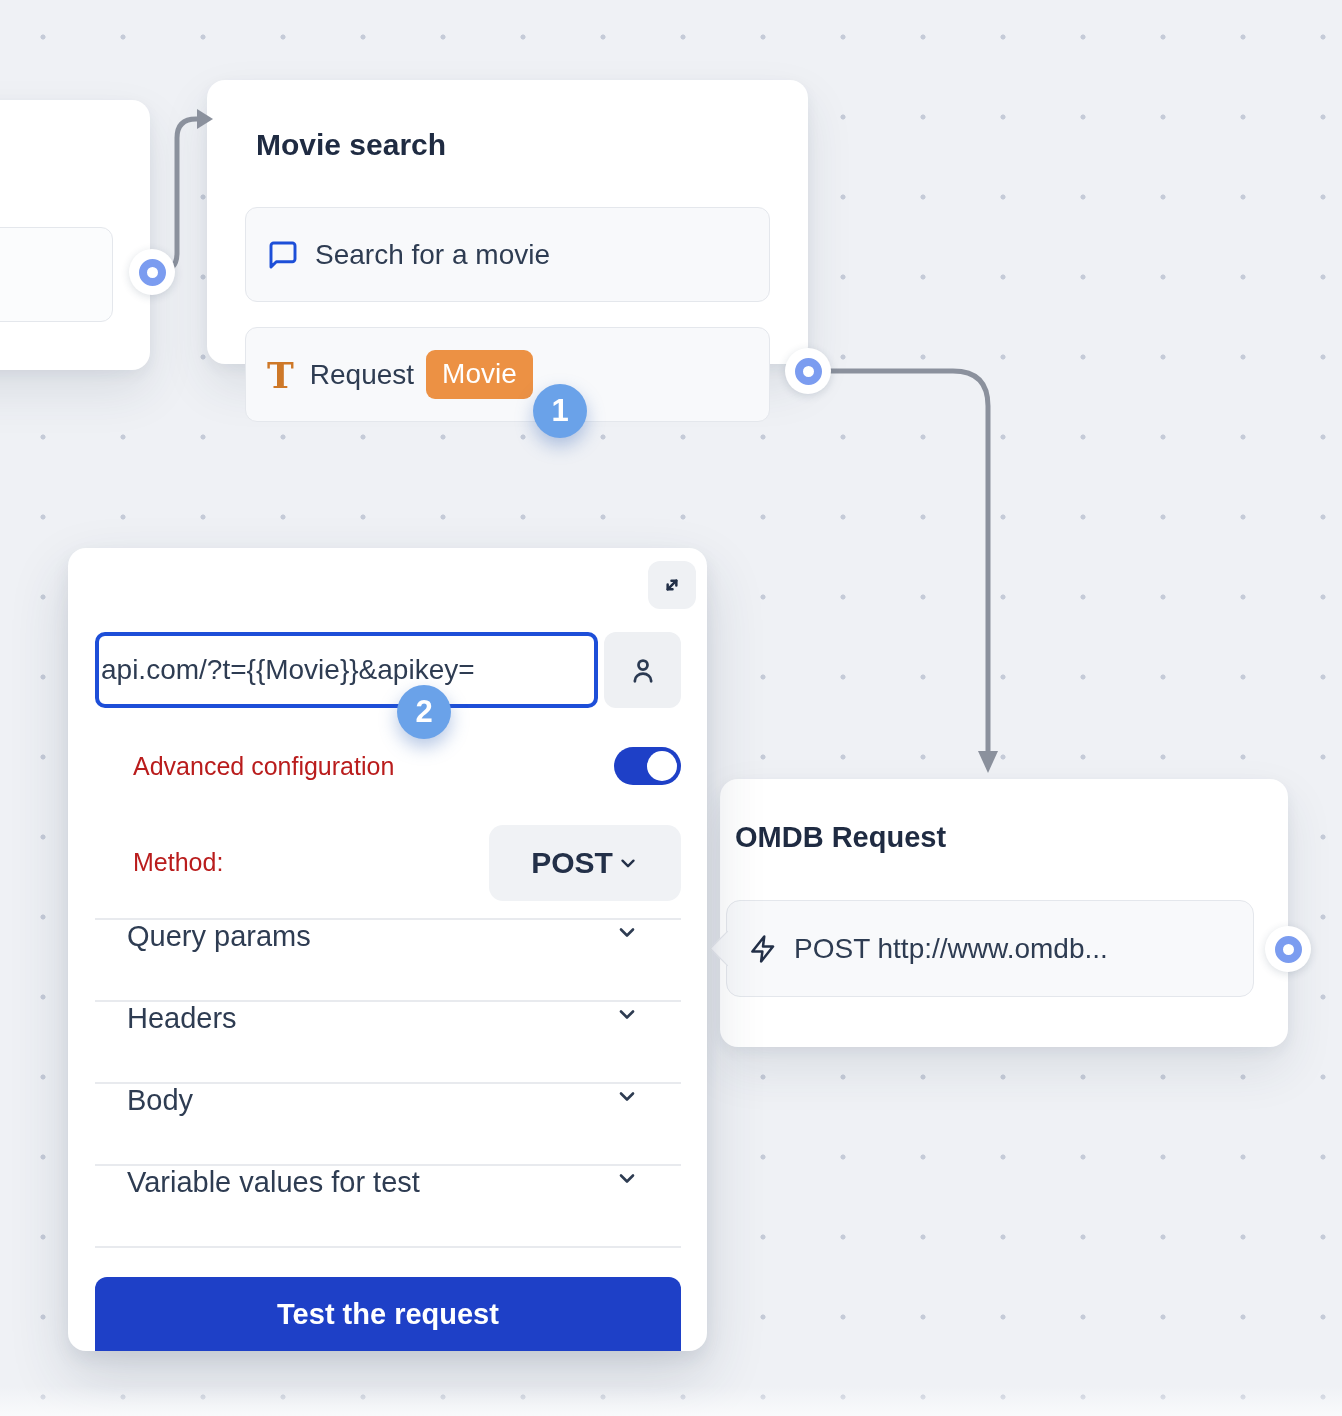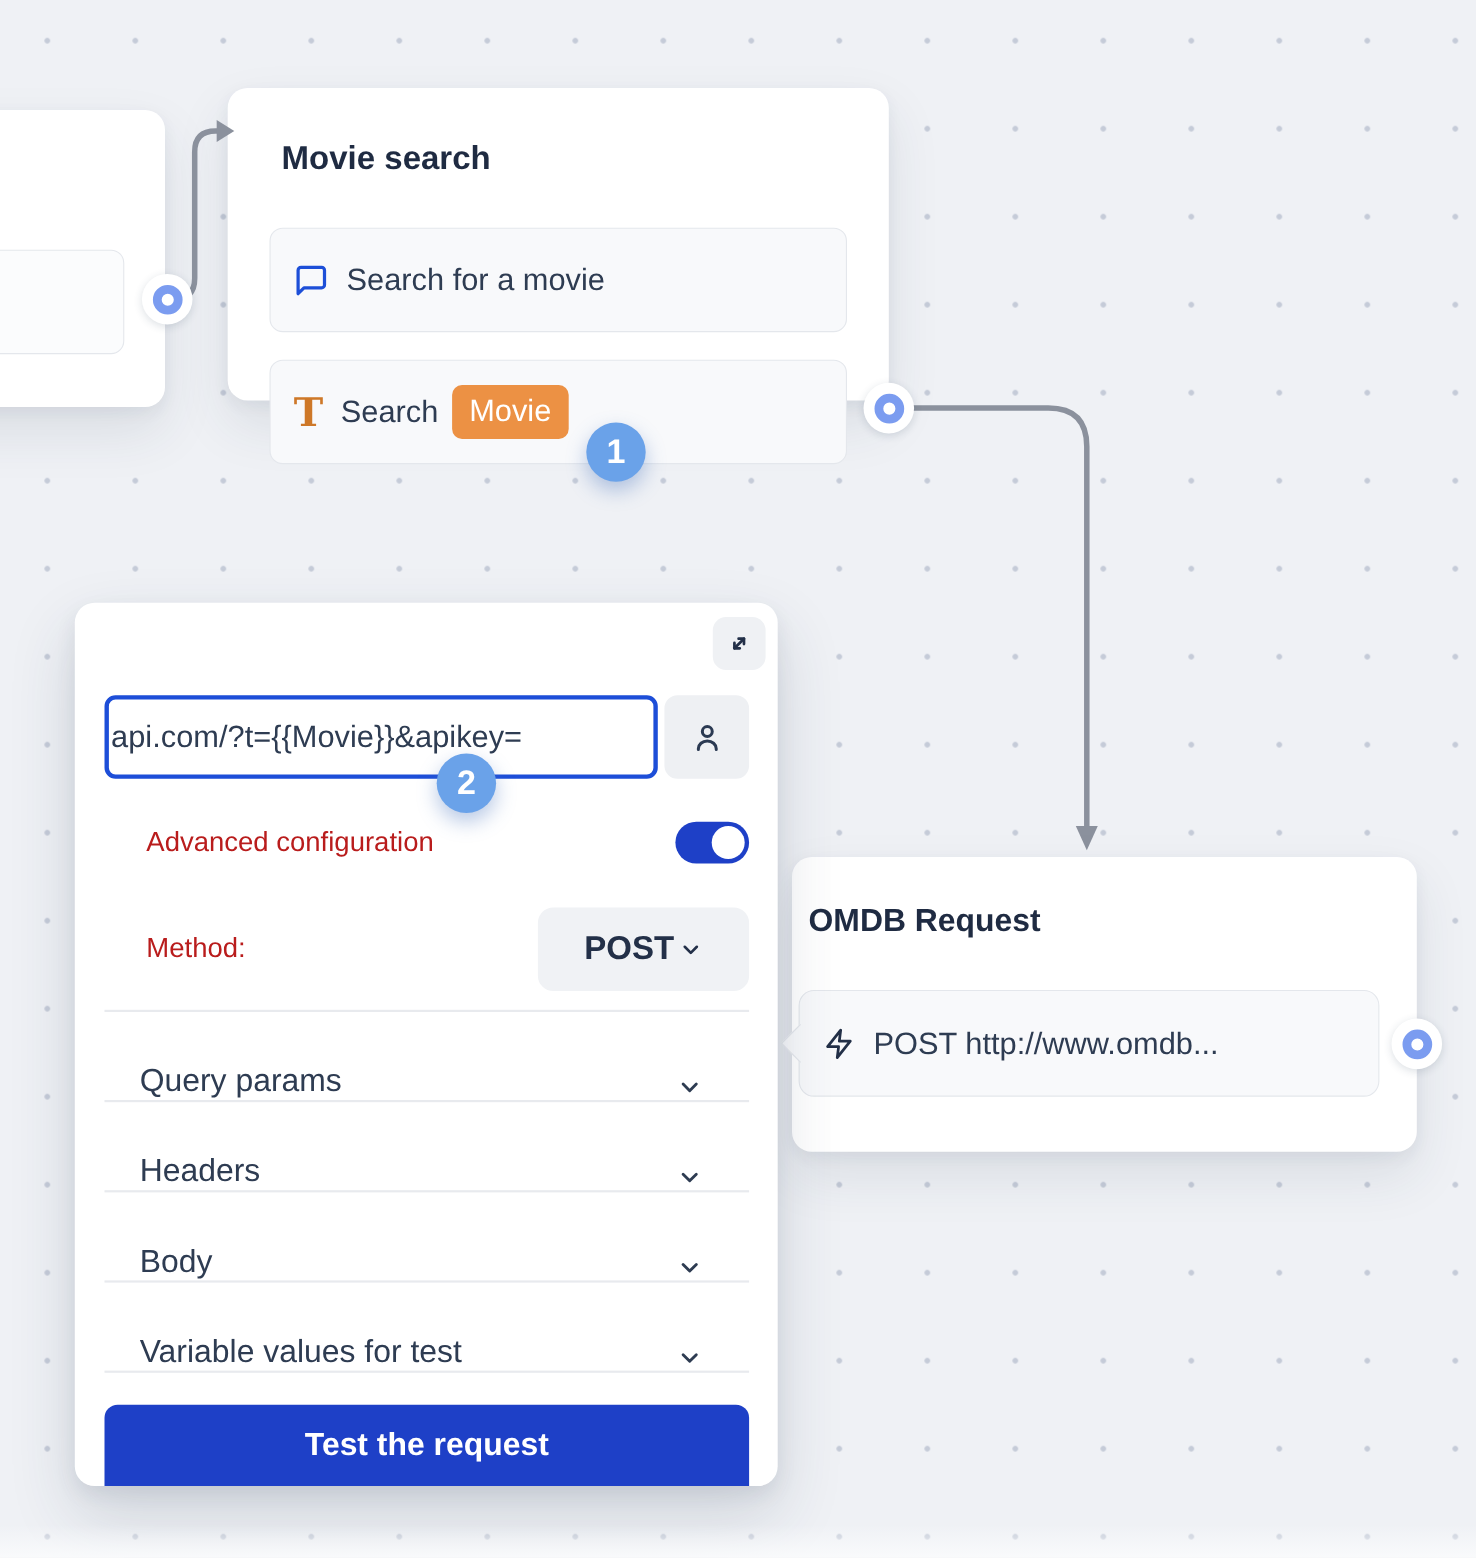--- a/index.html
+++ b/index.html
@@ -55,21 +55,21 @@
   #toggle{
     position:absolute;left:546px;top:199px;width:67px;height:38px;border-radius:19px;background:#1e40c7;
   }
   #toggle .knob{position:absolute;right:4px;top:4px;width:30px;height:30px;border-radius:50%;background:#fff;}
   #method-dropdown{
     position:absolute;left:421px;top:277px;width:192px;height:76px;background:#f0f2f5;border-radius:14px;
     display:flex;align-items:center;justify-content:center;gap:4px;color:#233048;font-size:30px;font-weight:700;
   }
   .divider{position:absolute;left:27px;width:586px;height:2px;background:#e8eaee;}
   .section-row{
-    position:absolute;left:27px;width:586px;height:80px;display:flex;align-items:flex-end;
+    position:absolute;left:27px;width:586px;height:80px;display:flex;align-items:flex-start;
     color:#2e3c52;font-size:29px;padding-left:32px;box-sizing:border-box;
   }
   .section-row .sec-chev{position:absolute;right:42px;display:flex;}
   #test-btn{
     position:absolute;left:27px;bottom:0;width:586px;height:74px;background:#1e40c7;border:none;
     border-radius:12px 12px 0 0;color:#fff;font-size:29px;font-weight:700;font-family:inherit;
   }
   
   .notch{
     position:absolute;left:-12px;top:50%;width:24px;height:24px;margin-top:-13px;background:#f8f9fb;
@@ -108,21 +108,21 @@
         <svg width="32" height="32" viewBox="0 0 24 24" fill="none" stroke="#1d4fd8" stroke-width="2.2" stroke-linejoin="round" stroke-linecap="round">
           <path d="M21 15a2 2 0 0 1-2 2H7l-4 4V5a2 2 0 0 1 2-2h14a2 2 0 0 1 2 2z"></path>
         </svg>
       </span>
       <span class="row-gap"></span>
       <span>Search for a movie</span>
     </div>
     <div class="node-row" style="left:38px;top:247px;width:525px;height:95px;">
       <span class="icon t-glyph">T</span>
       <span class="row-gap"></span>
-      <span>Search</span>
+      <span>Request</span>
       <span class="var-badge">Movie</span>
     </div>
   </div>
   <div class="port" style="left:785px;top:348px;">
     <div class="port-ring"></div>
   </div>
   <div class="step-badge" style="left:533px;top:384px;">1</div>
 
   <div class="card" style="left:720px;top:779px;width:568px;height:268px;z-index:2;">
     <div class="node-title" style="left:15px;top:42px;font-size:29px;">OMDB Request</div>

